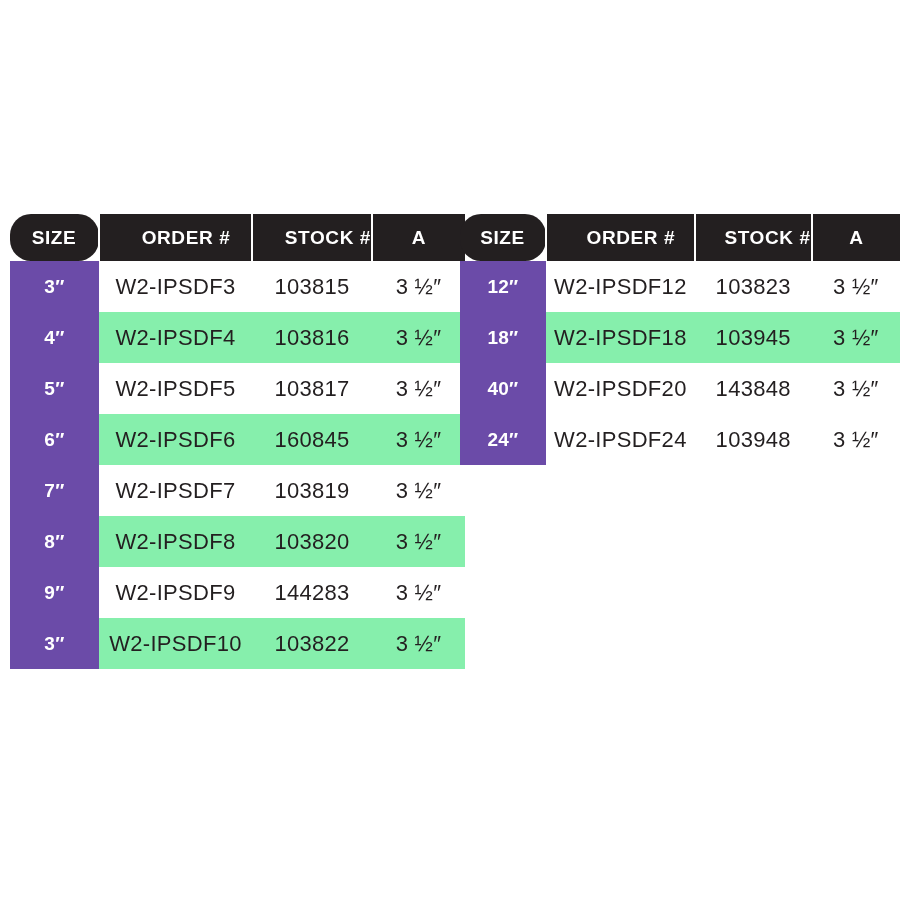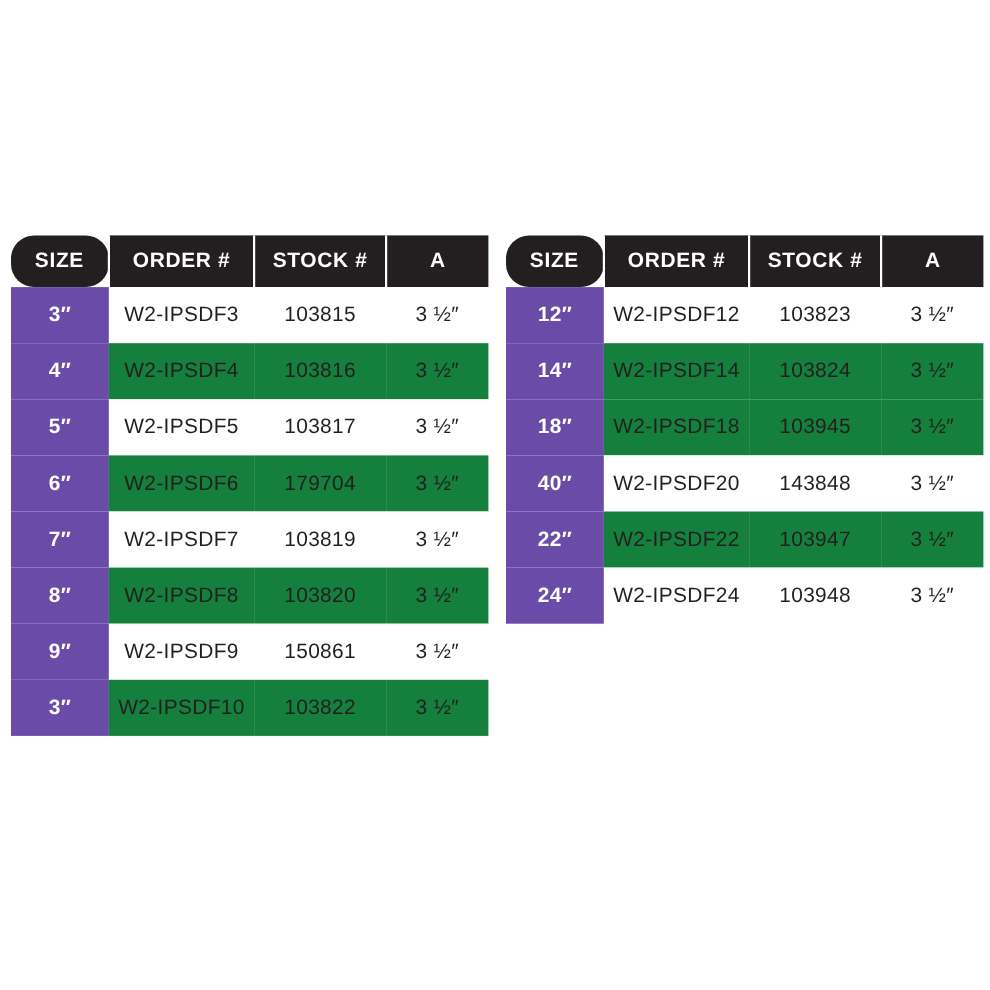--- a/index.html
+++ b/index.html
@@ -60,30 +60,30 @@
     color: #ffffff;
     font-size: 19px;
     font-weight: bold;
   }
   tbody tr.alt td.size-cell {
     background: #6b4ba8;
   }
   td.data-cell {
     background: #ffffff;
     color: #231f20;
-    font-size: 19px;
+    font-size: 22px;
   }
   tbody tr.alt td.data-cell {
-    background: #15803d;
+    background: #86efac;
     margin-top: 20px;
   }
   
   .col-size  { width: 88px; border-radius: 21px; }
-  .col-order { width: 130px; }
-  .col-stock { width: 118px; }
+  .col-order { width: 130px; padding-left: 21px; }
+  .col-stock { width: 118px; text-align: right; }
   .col-a     { width: 92px; }
 
   #table-right .col-size  { width: 88px; }
   #table-right .col-order { width: 130px; }
   #table-right .col-stock { width: 118px; }
   #table-right .col-a     { width: 92px; }
 
   
   thead th + th {
     border-left: 2px solid #ffffff;
@@ -119,39 +119,39 @@
         </tr>
         <tr>
           <td class="size-cell">5″</td>
           <td class="data-cell">W2-IPSDF5</td>
           <td class="data-cell">103817</td>
           <td class="data-cell">3 ½″</td>
         </tr>
         <tr class="alt">
           <td class="size-cell">6″</td>
           <td class="data-cell">W2-IPSDF6</td>
-          <td class="data-cell">179704</td>
+          <td class="data-cell">160845</td>
           <td class="data-cell">3 ½″</td>
         </tr>
         <tr>
           <td class="size-cell">7″</td>
           <td class="data-cell">W2-IPSDF7</td>
           <td class="data-cell">103819</td>
           <td class="data-cell">3 ½″</td>
         </tr>
         <tr class="alt">
           <td class="size-cell">8″</td>
           <td class="data-cell">W2-IPSDF8</td>
           <td class="data-cell">103820</td>
           <td class="data-cell">3 ½″</td>
         </tr>
         <tr>
           <td class="size-cell">9″</td>
           <td class="data-cell">W2-IPSDF9</td>
-          <td class="data-cell">150861</td>
+          <td class="data-cell">144283</td>
           <td class="data-cell">3 ½″</td>
         </tr>
         <tr class="alt">
           <td class="size-cell">3″</td>
           <td class="data-cell">W2-IPSDF10</td>
           <td class="data-cell">103822</td>
           <td class="data-cell">3 ½″</td>
         </tr>
       </tbody>
     </table>
@@ -168,43 +168,31 @@
         </tr>
       </thead>
       <tbody>
         <tr>
           <td class="size-cell">12″</td>
           <td class="data-cell">W2-IPSDF12</td>
           <td class="data-cell">103823</td>
           <td class="data-cell">3 ½″</td>
         </tr>
         <tr class="alt">
-          <td class="size-cell">14″</td>
-          <td class="data-cell">W2-IPSDF14</td>
-          <td class="data-cell">103824</td>
-          <td class="data-cell">3 ½″</td>
-        </tr>
-        <tr class="alt">
           <td class="size-cell">18″</td>
           <td class="data-cell">W2-IPSDF18</td>
           <td class="data-cell">103945</td>
           <td class="data-cell">3 ½″</td>
         </tr>
         <tr>
           <td class="size-cell">40″</td>
           <td class="data-cell">W2-IPSDF20</td>
           <td class="data-cell">143848</td>
           <td class="data-cell">3 ½″</td>
         </tr>
-        <tr class="alt">
-          <td class="size-cell">22″</td>
-          <td class="data-cell">W2-IPSDF22</td>
-          <td class="data-cell">103947</td>
-          <td class="data-cell">3 ½″</td>
-        </tr>
         <tr>
           <td class="size-cell">24″</td>
           <td class="data-cell">W2-IPSDF24</td>
           <td class="data-cell">103948</td>
           <td class="data-cell">3 ½″</td>
         </tr>
       </tbody>
     </table>
   </div>
 

